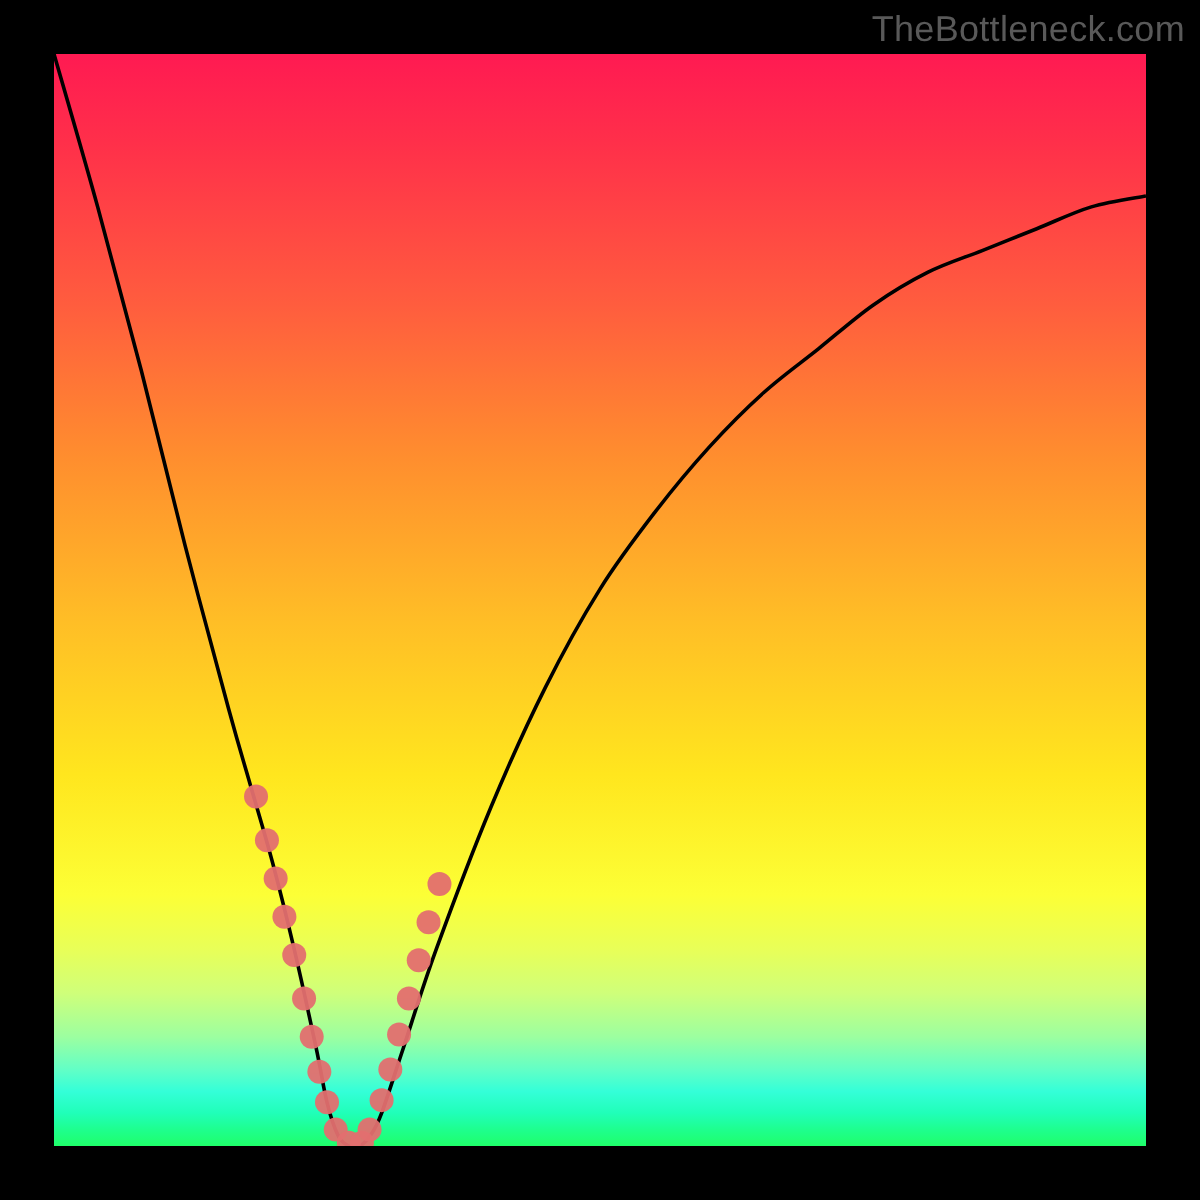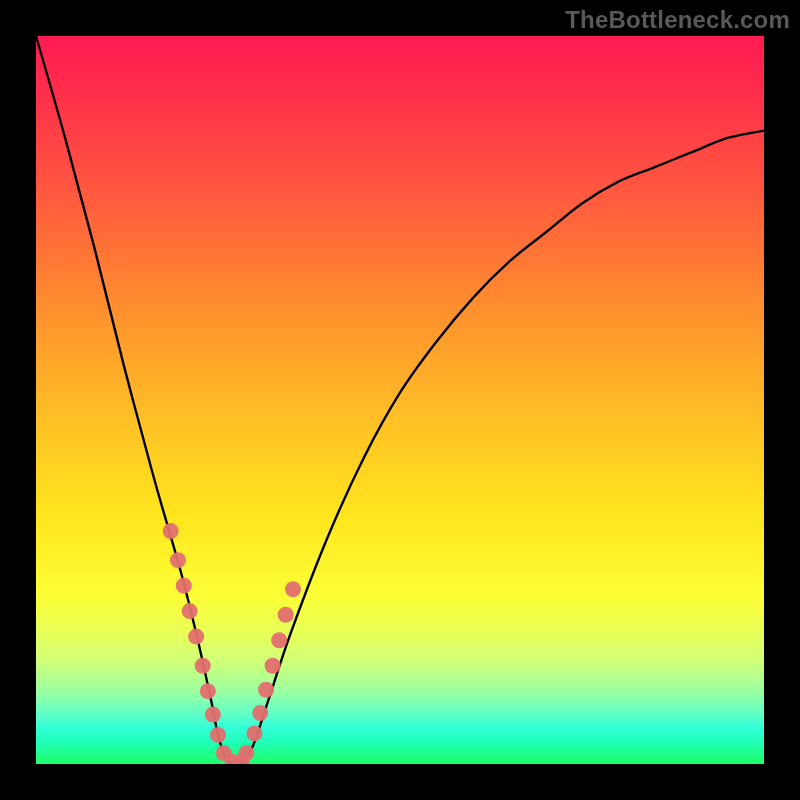--- a/index.html
+++ b/index.html
@@ -51,21 +51,21 @@
       #1eff8e 98.5%,
       #1fff6a 100%
     );
   }
   .watermark {
     position: absolute;
     top: 6px;
     right: 10px;
     color: #595959;
     font-size: 24px;
-    font-weight: 700;
+    font-weight: 400;
     letter-spacing: 0.2px;
     user-select: none;
   }
   svg.curve {
     position: absolute;
     left: 0;
     top: 0;
     width: 100%;
     height: 100%;
   }

